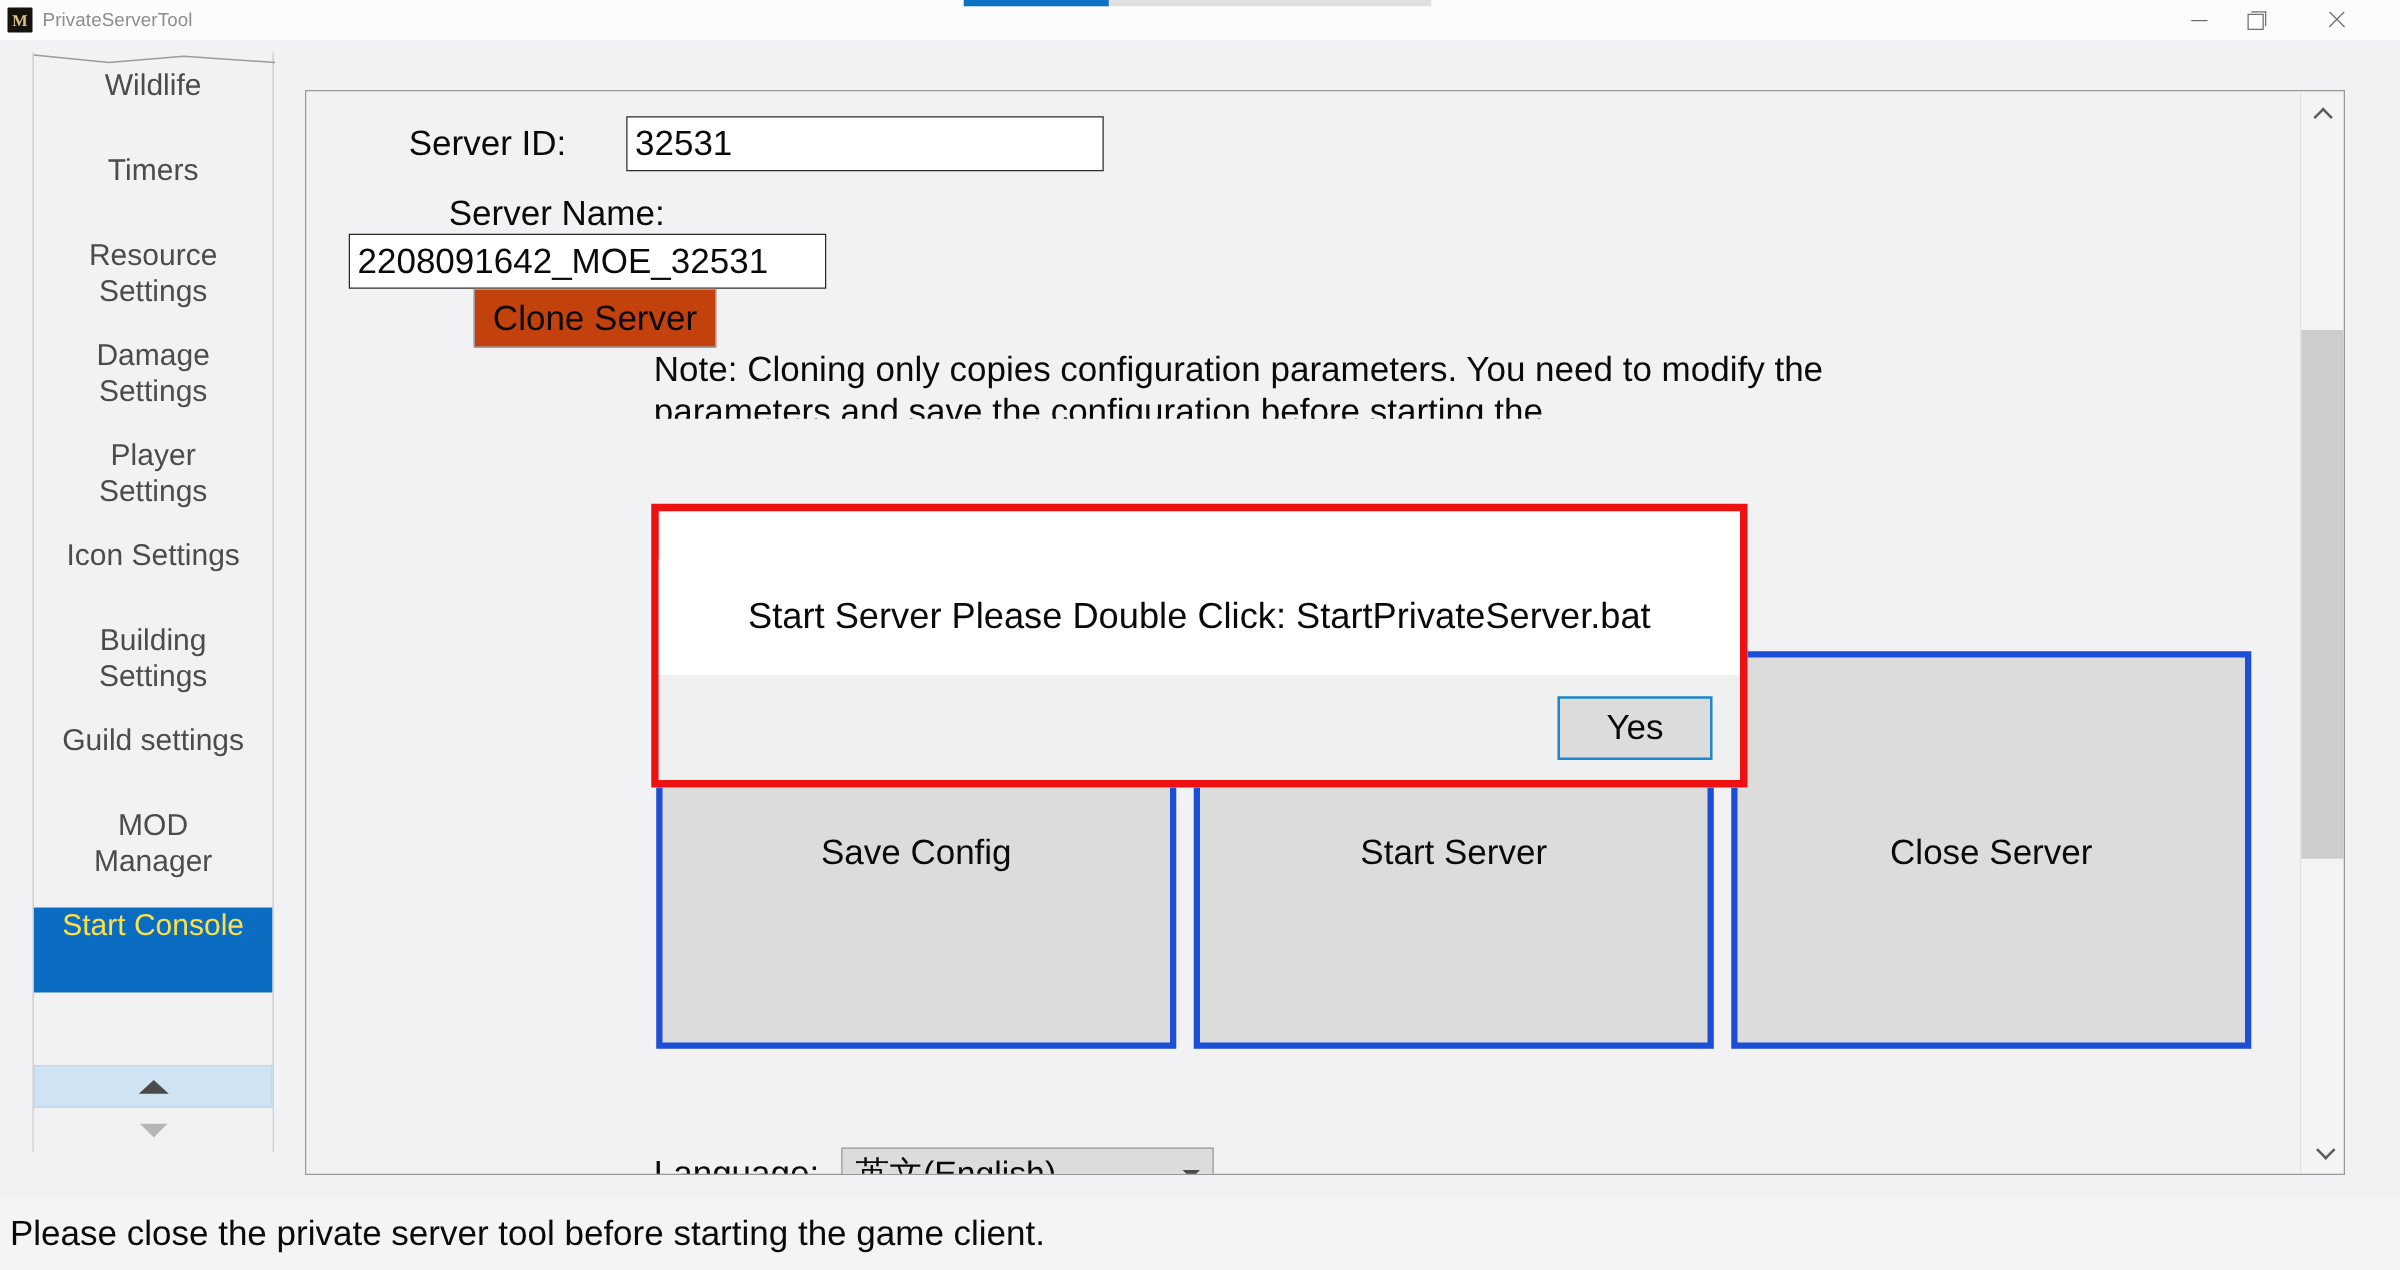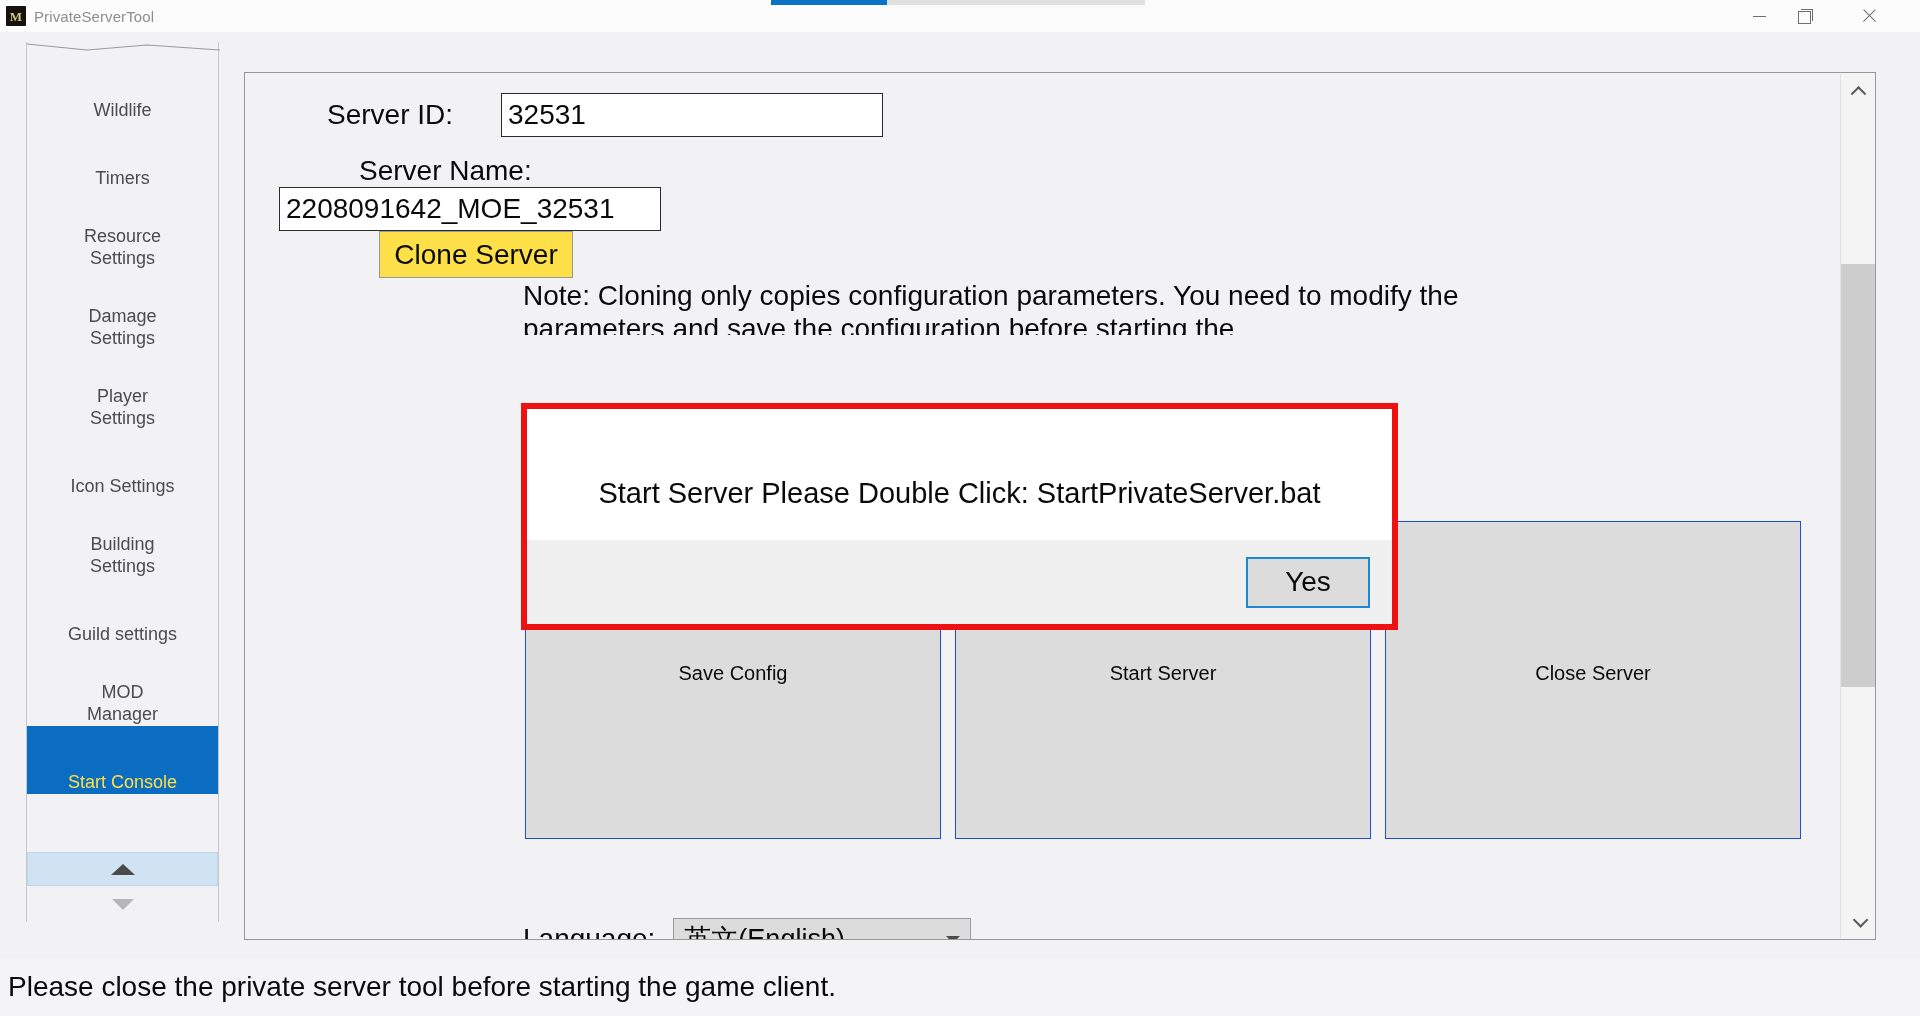--- a/index.html
+++ b/index.html
@@ -79,23 +79,23 @@
   }
   #sidebar-top-wave {
     position: absolute; left: 0; top: 0; width: 193px; height: 12px;
   }
   #sidebar-items {
     position: absolute; left: 0; top: 12px; width: 191px; height: 830px;
     overflow: hidden;
   }
   .side-item {
     width: 191px;
-    display: flex; align-items: flex-end; justify-content: center;
+    display: flex; align-items: flex-start; justify-content: center;
     text-align: center;
-    font-size: 18px; color: #4c4c4c; line-height: 1.22;
+    font-size: 24px; color: #4c4c4c; line-height: 1.22;
     padding: 0 3px;
     white-space: pre-line;
   }
   .side-item.one-line { height: 68px; }
   .side-item.two-line { height: 80px; }
   .side-item.selected {
     background: #0a6dc2; color: #fde047;
   }
   #side-scroll-up {
     position: absolute; left: 0; bottom: 36px; width: 191px; height: 34px;
@@ -136,21 +136,21 @@
   .txtinput {
     height: 44px; background: #ffffff; border: 1px solid #2a2a2a;
     font-size: 28px; color: #0a0a0a; padding: 0 6px;
     display: flex; align-items: center;
     font-family: "Liberation Sans", sans-serif;
   }
   #input-server-id   { width: 382px; }
   #input-server-name { width: 382px; }
 
   .gbtn {
-    height: 47px; background: #fde047; border: 1px solid #9a9a9a;
+    height: 47px; background: #c2410c; border: 1px solid #9a9a9a;
     font-size: 28px; color: #0a0a0a; padding: 15px 14px;
     display: flex; align-items: center; justify-content: center;
     font-family: "Liberation Sans", sans-serif;
   }
 
   #note-text {
     position: absolute; left: 278px; top: 206px; width: 960px;
     font-size: 28px; color: #0a0a0a; line-height: 1.18;
     overflow: hidden; height: 56px;
   }
@@ -161,22 +161,22 @@
   }
   .cbox {
     width: 20px; height: 20px; border: 1.5px solid #111; background: #f2f2f4;
     margin-right: 12px;
   }
   #multi-label { font-size: 28px; color: #0a0a0a; }
 
   
   .bigbtn {
     position: absolute; top: 448px; height: 318px;
-    background: #dcdcdc; border: 1px solid #1d4ed8;
-    font-size: 20px; color: #0a0a0a;
+    background: #dcdcdc; border: 5px solid #1d4ed8;
+    font-size: 28px; color: #0a0a0a;
     display: flex; align-items: flex-start; justify-content: center;
     padding-top: 140px;
   }
   #btn-save-config { left: 280px; width: 416px; }
   #btn-start-server{ left: 710px; width: 416px; }
   #btn-close-server{ left: 1140px; width: 416px; }
 
   
   #row-language { position: absolute; left: 278px; top: 845px; display: flex; align-items: center; }
   #lang-label { font-size: 28px; color: #0a0a0a; margin-right: 18px; }

